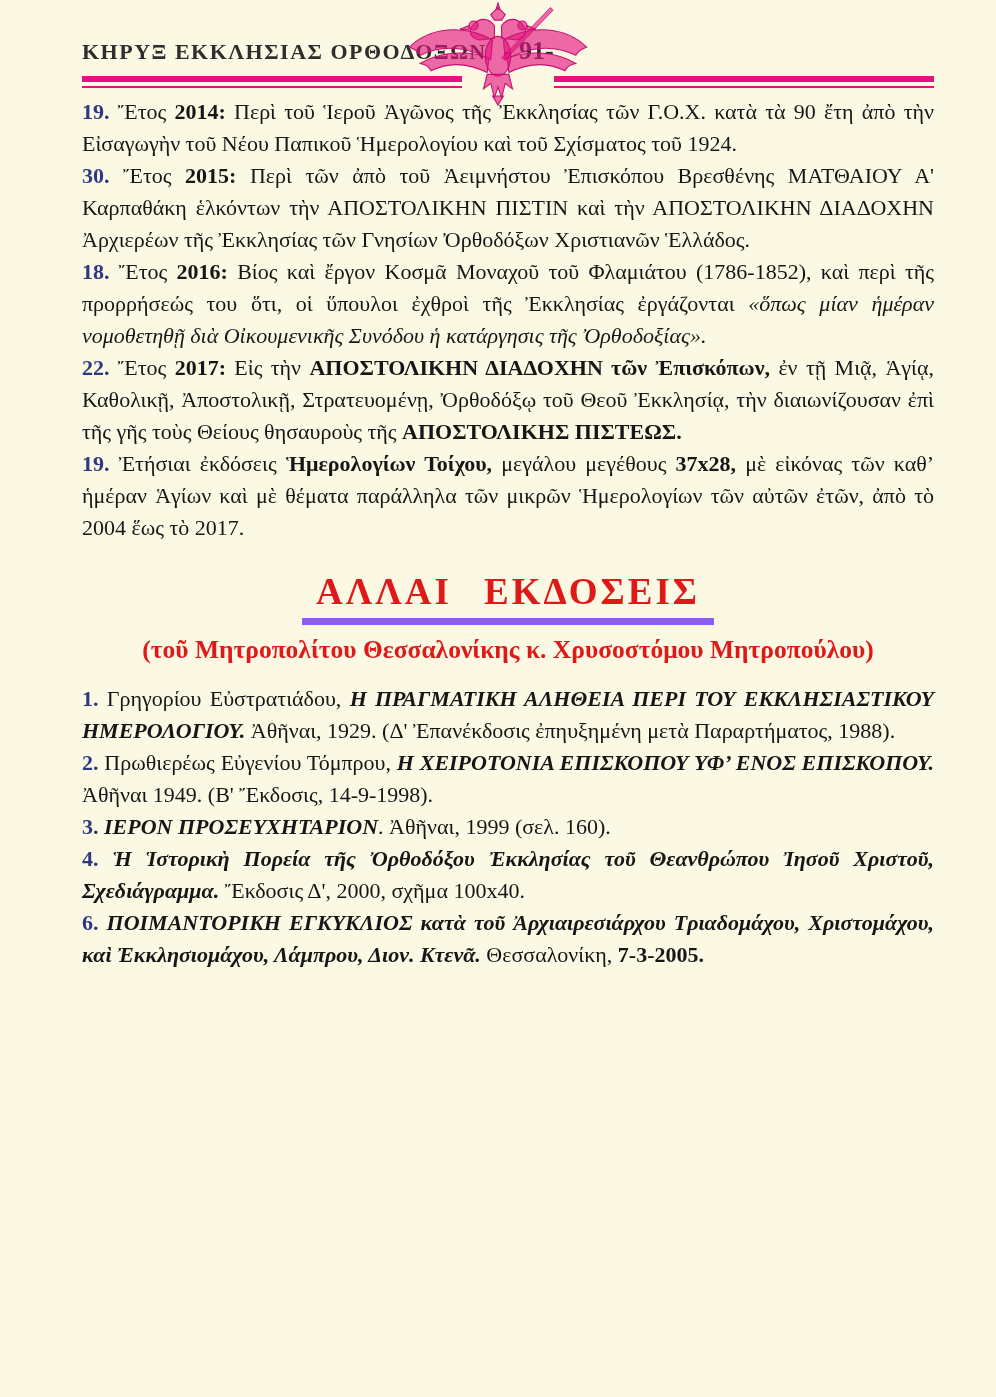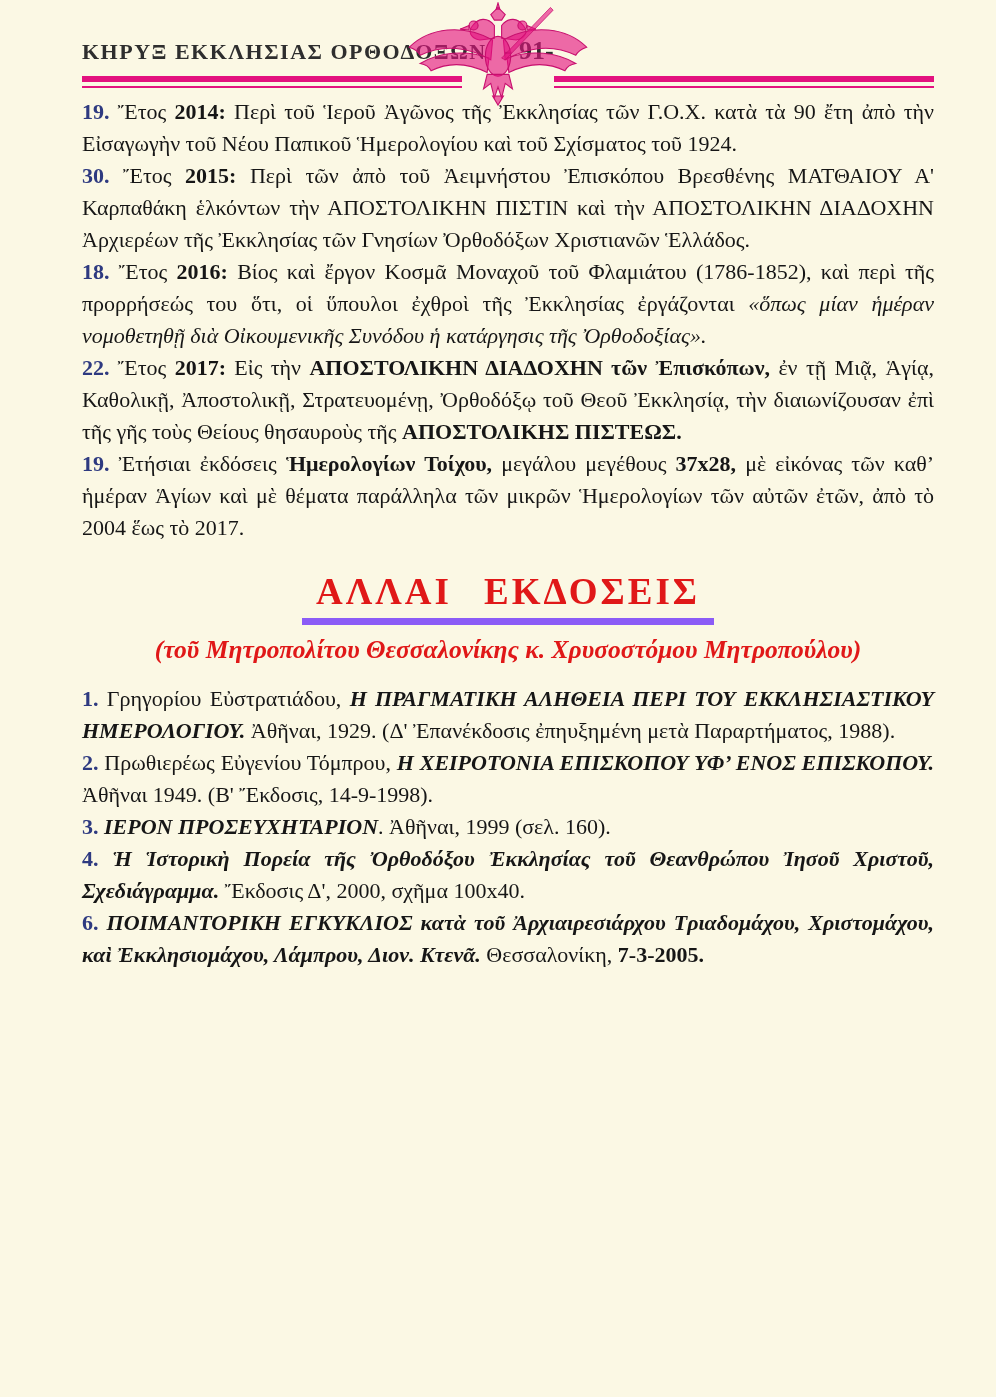--- a/index.html
+++ b/index.html
@@ -58,21 +58,20 @@
     color:#E01818;font-weight:700;
     font-size:37px;letter-spacing:3px;word-spacing:20px;
     border-bottom:7px solid #8b5cf6;
     padding:0 14px 5px;
   }
   .section-subtitle{
     text-align:center;
     color:#E01818;font-weight:700;
     font-size:25.5px;
     margin:10px 0 18px;
-    font-style:italic;
   }
 </style>
 </head>
 <body>
 
 <div class="page">
 
   <div class="hdr">
     <div class="hdr-right">
       <span>ΚΗΡΥΞ ΕΚΚΛΗΣΙΑΣ ΟΡΘΟΔΟΞΩΝ</span>

